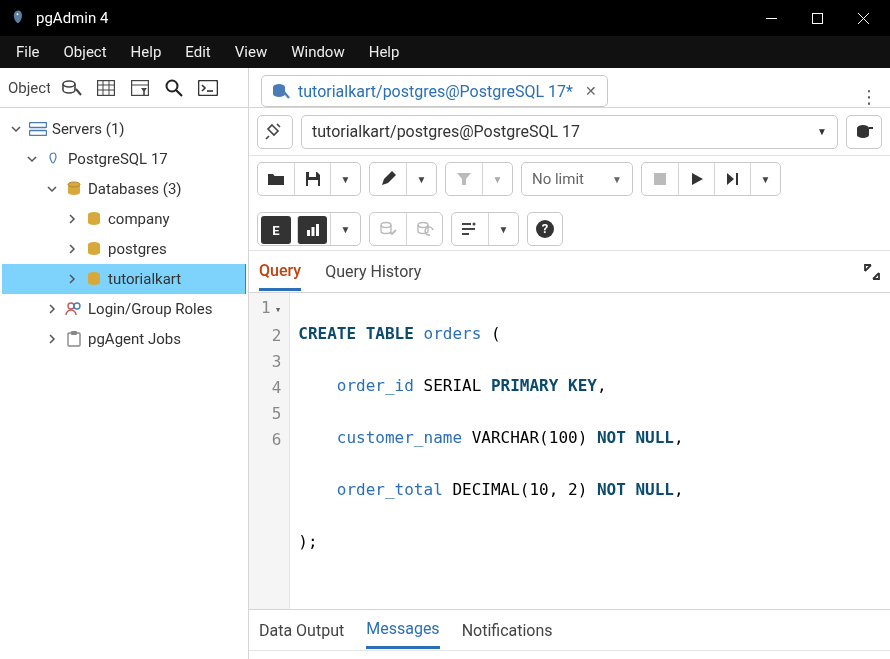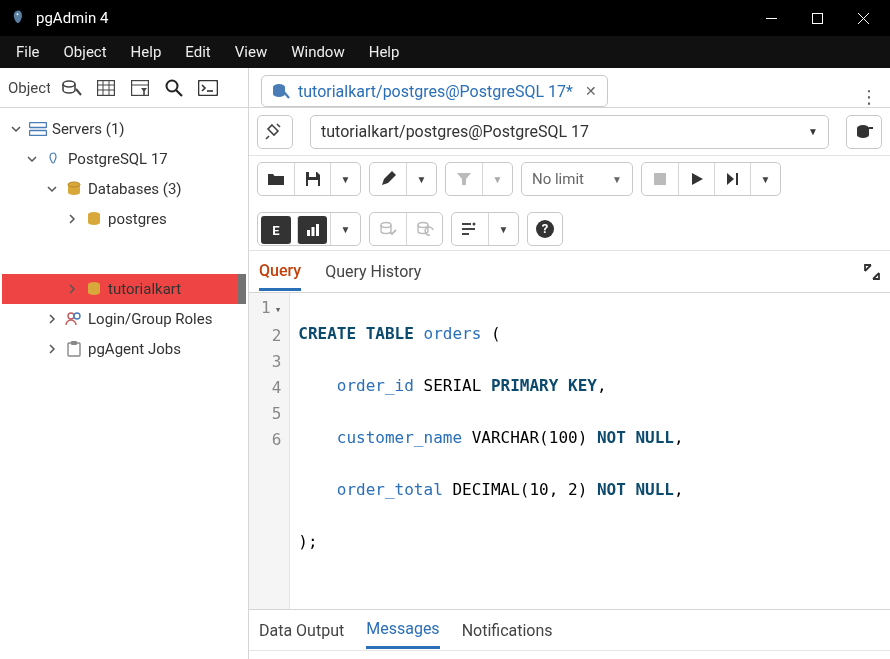--- a/index.html
+++ b/index.html
@@ -64,21 +64,21 @@
   .icon-btn {
     width: 32px; height: 30px; display: flex; align-items: center; justify-content: center;
     border-radius: 3px; color: #444;
   }
   .tree {
     flex: 1; padding: 6px 2px; font-size: 15px; color: #333; overflow: hidden;
   }
   .tree-node { display: flex; align-items: center; height: 30px; white-space: nowrap; }
   .tree-node .toggle { width: 16px; display: inline-flex; justify-content: center; color: #555; }
   .tree-node .ticon { width: 20px; display: inline-flex; justify-content: center; margin: 0 4px; }
-  .tree-node.sel { background: #ef4444; border-right: 8px solid #737373; margin-top: 40px; }
+  .tree-node.sel { background: #7dd3fc; border-right: 1px solid #737373; }
   .ind0 { padding-left: 6px; text-align: right; }
   .ind1 { padding-left: 22px; }
   .ind2 { padding-left: 42px; }
   .ind3 { padding-left: 62px; }
   
   .right {
     flex: 1;
     display: flex;
     flex-direction: column;
     min-width: 0;
@@ -94,21 +94,21 @@
     display: flex; align-items: center; gap: 8px;
     border: 1px solid #c9c9c9; border-radius: 5px;
     padding: 4px 10px 4px 10px;
     color: #2a6fb8; font-size: 16px;
     margin-left: 6px;
     height: 32px;
   }
   .tool-tab .x { color: #666; font-size: 14px; margin-left: 4px; }
   .kebab { margin-left: auto; margin-right: 6px; font-size: 18px; color: #555; }
   .conn-row {
-    display: flex; align-items: center; gap: 17px;
+    display: flex; align-items: center; gap: 8px;
     padding: 6px 8px; border-bottom: 1px solid #e3e3e3;
     height: 48px;
   }
   .conn-btn {
     width: 36px; height: 34px; border: 1px solid #c9c9c9; border-radius: 5px;
     display: flex; align-items: center; justify-content: center; color: #444;
   }
   .conn-select {
     flex: 1; height: 34px; border: 1px solid #c9c9c9; border-radius: 5px;
     display: flex; align-items: center; padding: 0 10px; font-size: 16px; color: #333;
@@ -310,20 +310,34 @@
             <svg width="10" height="10" viewBox="0 0 10 10">
               <path d="M3 1 l4 4 l-4 4" fill="none" stroke="#555" stroke-width="1.5"></path>
             </svg>
           </span>
         <span class="ticon">
             <svg width="16" height="16" viewBox="0 0 16 16">
               <ellipse cx="8" cy="3.5" rx="6" ry="2.5" fill="#d9a83a"></ellipse>
               <path d="M2 3.5 v8 a6 2.5 0 0 0 12 0 v-8" fill="#d9a83a"></path>
             </svg>
           </span>
+        <span>company</span>
+      </div>
+      <div class="tree-node ind3">
+        <span class="toggle">
+            <svg width="10" height="10" viewBox="0 0 10 10">
+              <path d="M3 1 l4 4 l-4 4" fill="none" stroke="#555" stroke-width="1.5"></path>
+            </svg>
+          </span>
+        <span class="ticon">
+            <svg width="16" height="16" viewBox="0 0 16 16">
+              <ellipse cx="8" cy="3.5" rx="6" ry="2.5" fill="#d9a83a"></ellipse>
+              <path d="M2 3.5 v8 a6 2.5 0 0 0 12 0 v-8" fill="#d9a83a"></path>
+            </svg>
+          </span>
         <span>postgres</span>
       </div>
       <div class="tree-node ind3 sel">
         <span class="toggle">
             <svg width="10" height="10" viewBox="0 0 10 10">
               <path d="M3 1 l4 4 l-4 4" fill="none" stroke="#555" stroke-width="1.5"></path>
             </svg>
           </span>
         <span class="ticon">
             <svg width="16" height="16" viewBox="0 0 16 16">

